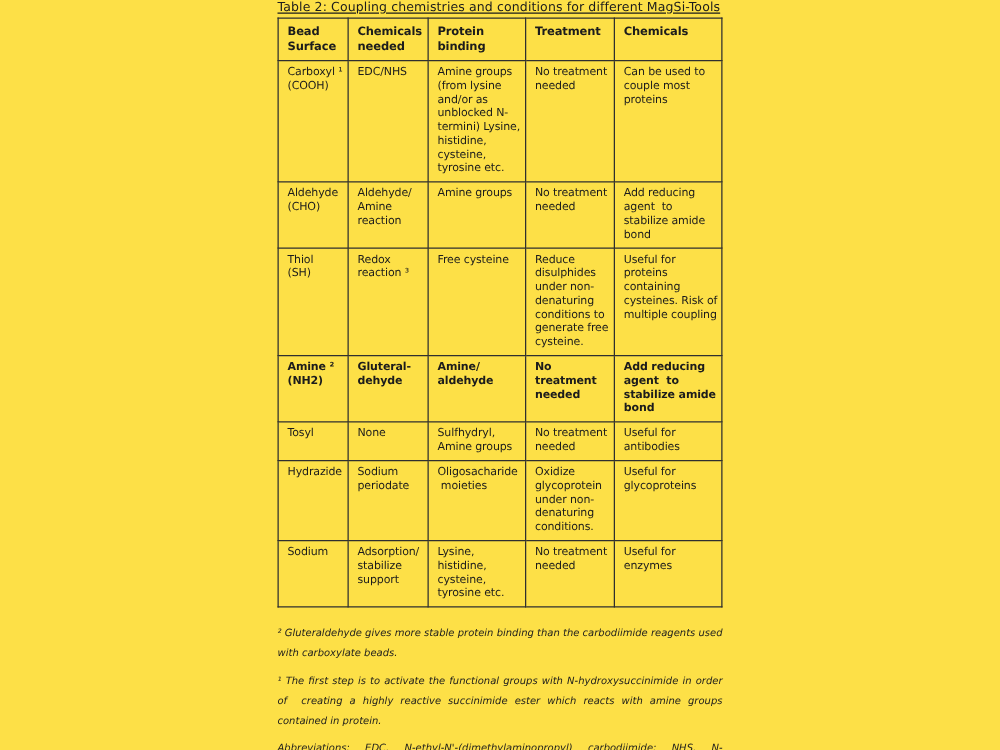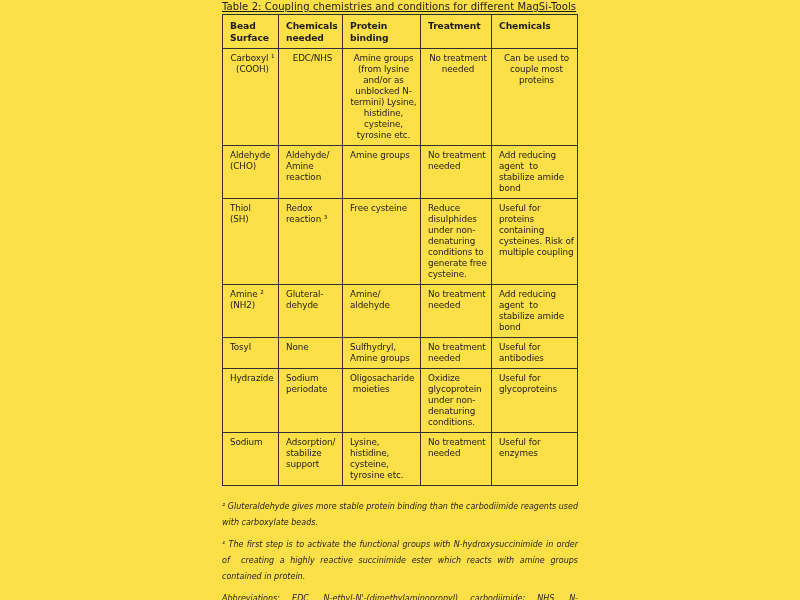--- a/index.html
+++ b/index.html
@@ -17,24 +17,24 @@
   .ctable th, .ctable td {
     border: 1px solid #2f2f2f; vertical-align: top;
     padding: 4px 3px 4px 7px; white-space: pre-line;
     letter-spacing: -0.1px; overflow: hidden;
   }
   .ctable td { font-size: 8.8px; line-height: 11px; }
   .ctable th { font-size: 9.2px; line-height: 12px; font-weight: bold; text-align: left; padding-top: 5px; margin-left: 24px; }
   col.c1 { width: 56px; } col.c2 { width: 64px; } col.c3 { width: 78px; }
   col.c4 { width: 71px; } col.c5 { width: 86px; }
   thead tr { height: 28px; }
-  tbody tr:nth-child(1) { height: 89px; text-align: center; }
+  tbody tr:nth-child(1) { height: 89px; }
   tbody tr:nth-child(2) { height: 46px; }
   tbody tr:nth-child(3) { height: 81px; }
-  tbody tr:nth-child(4) { height: 51px; }
+  tbody tr:nth-child(4) { height: 51px; font-weight: bold; }
   tbody tr:nth-child(5) { height: 29px; }
   tbody tr:nth-child(6) { height: 55px; }
   tbody tr:nth-child(7) { height: 50px; }
   .footnotes { margin-top: 13px; width: 356px; }
   .fn {
     font-size: 8px; line-height: 16px; text-align: justify;
     margin-bottom: 6px; color: #1c1c1c;
   }
   .fn.italic { font-style: italic; }
 </style>

